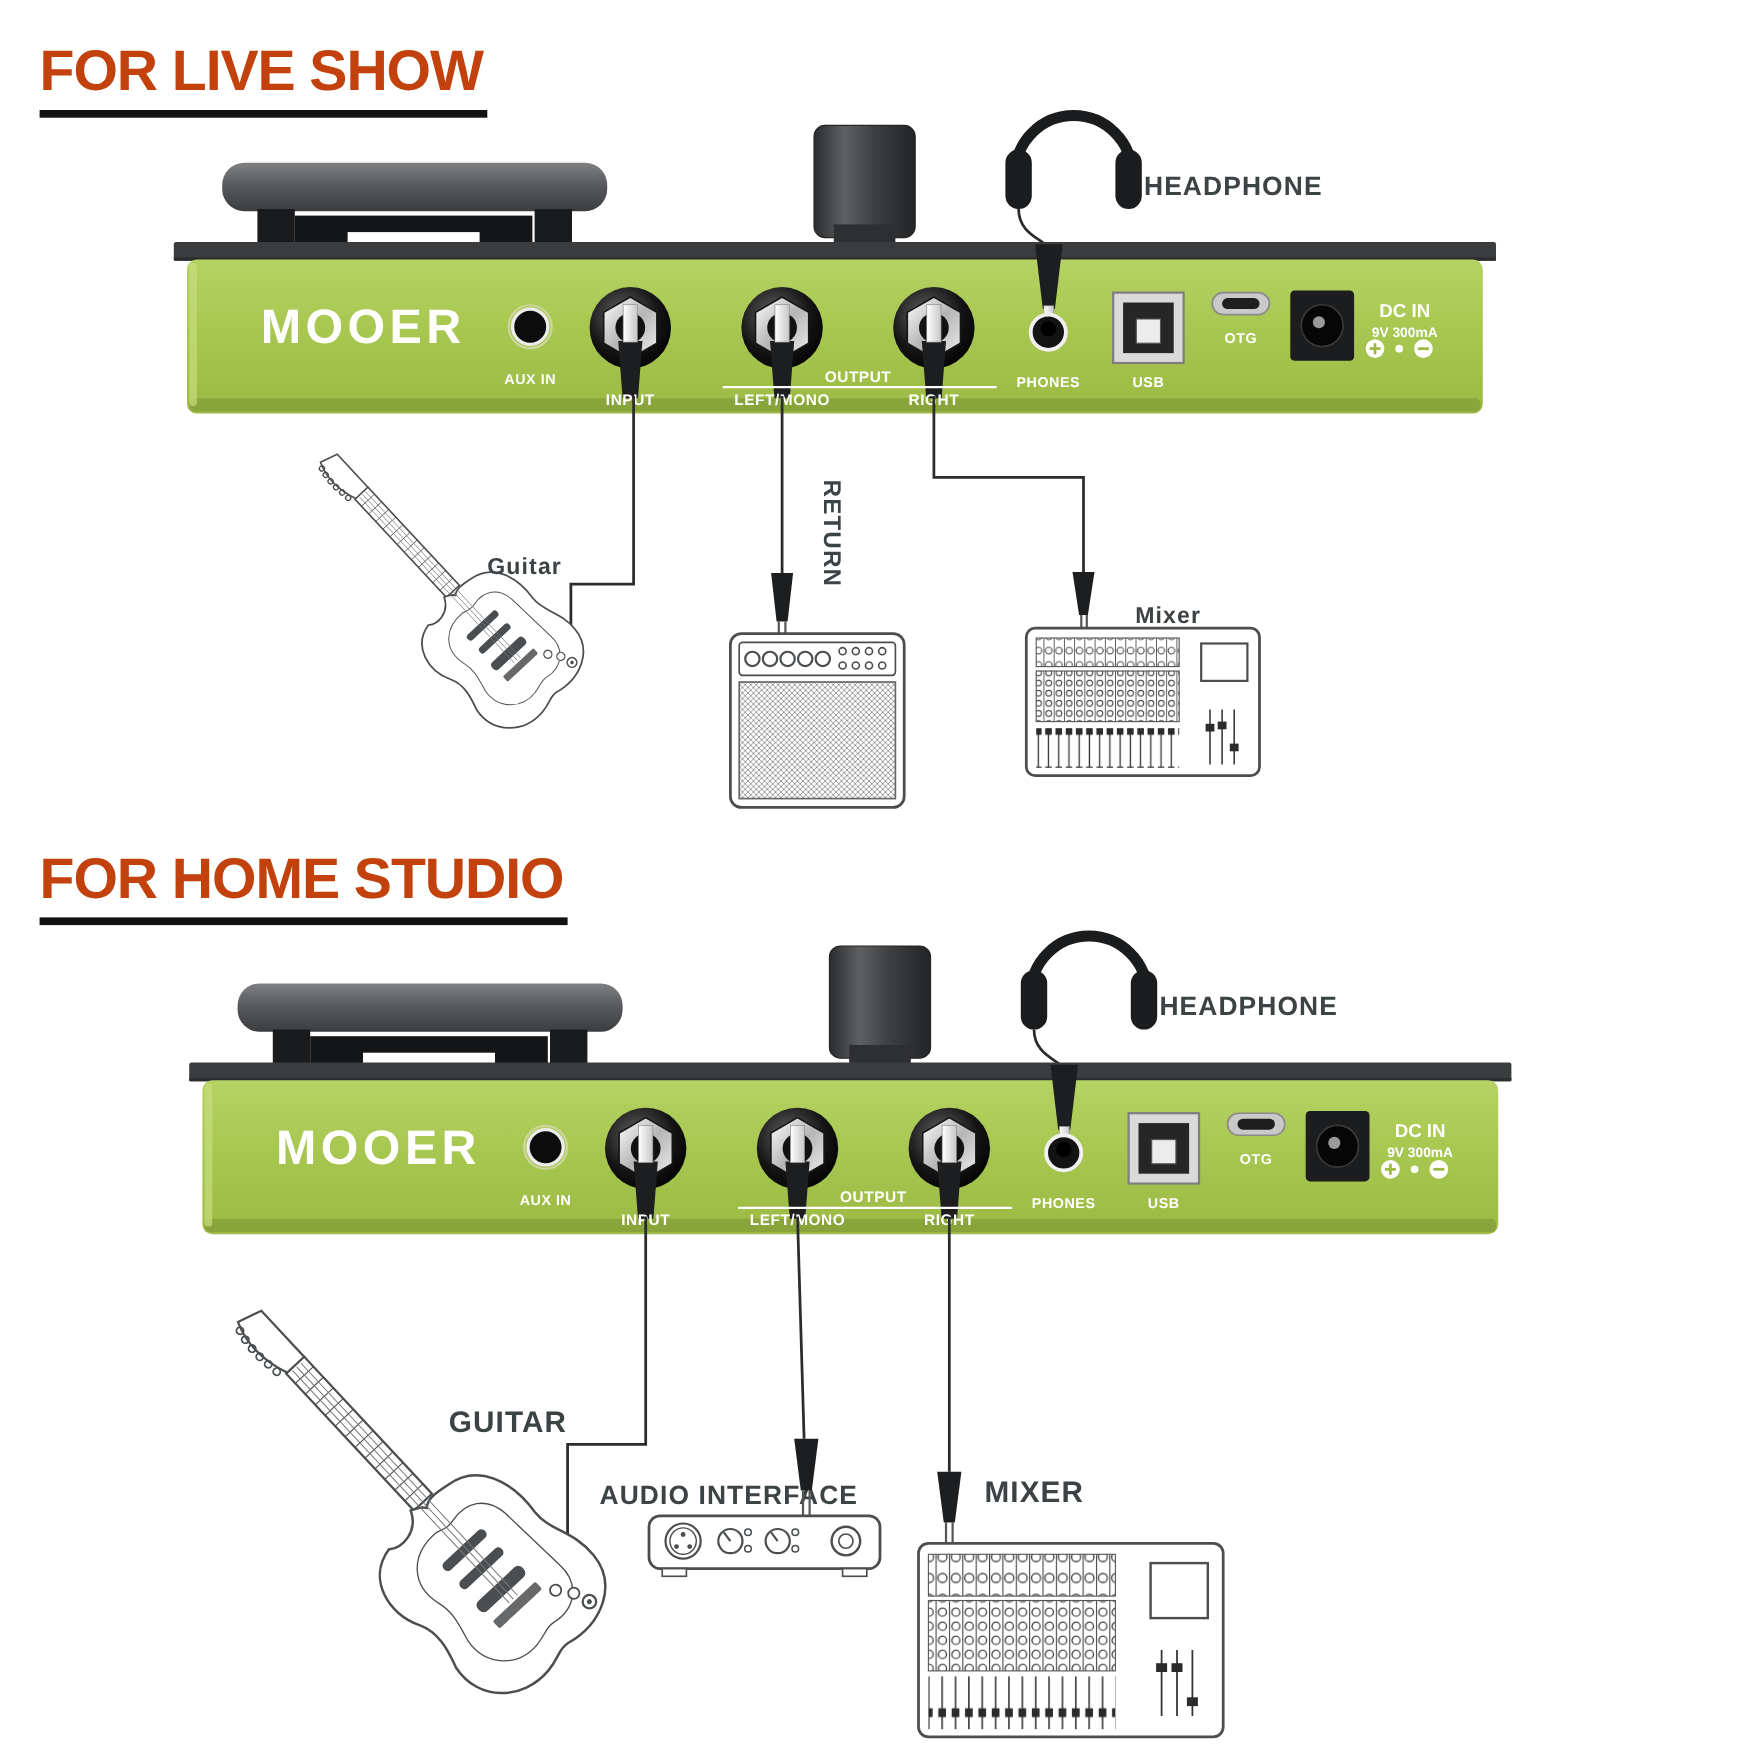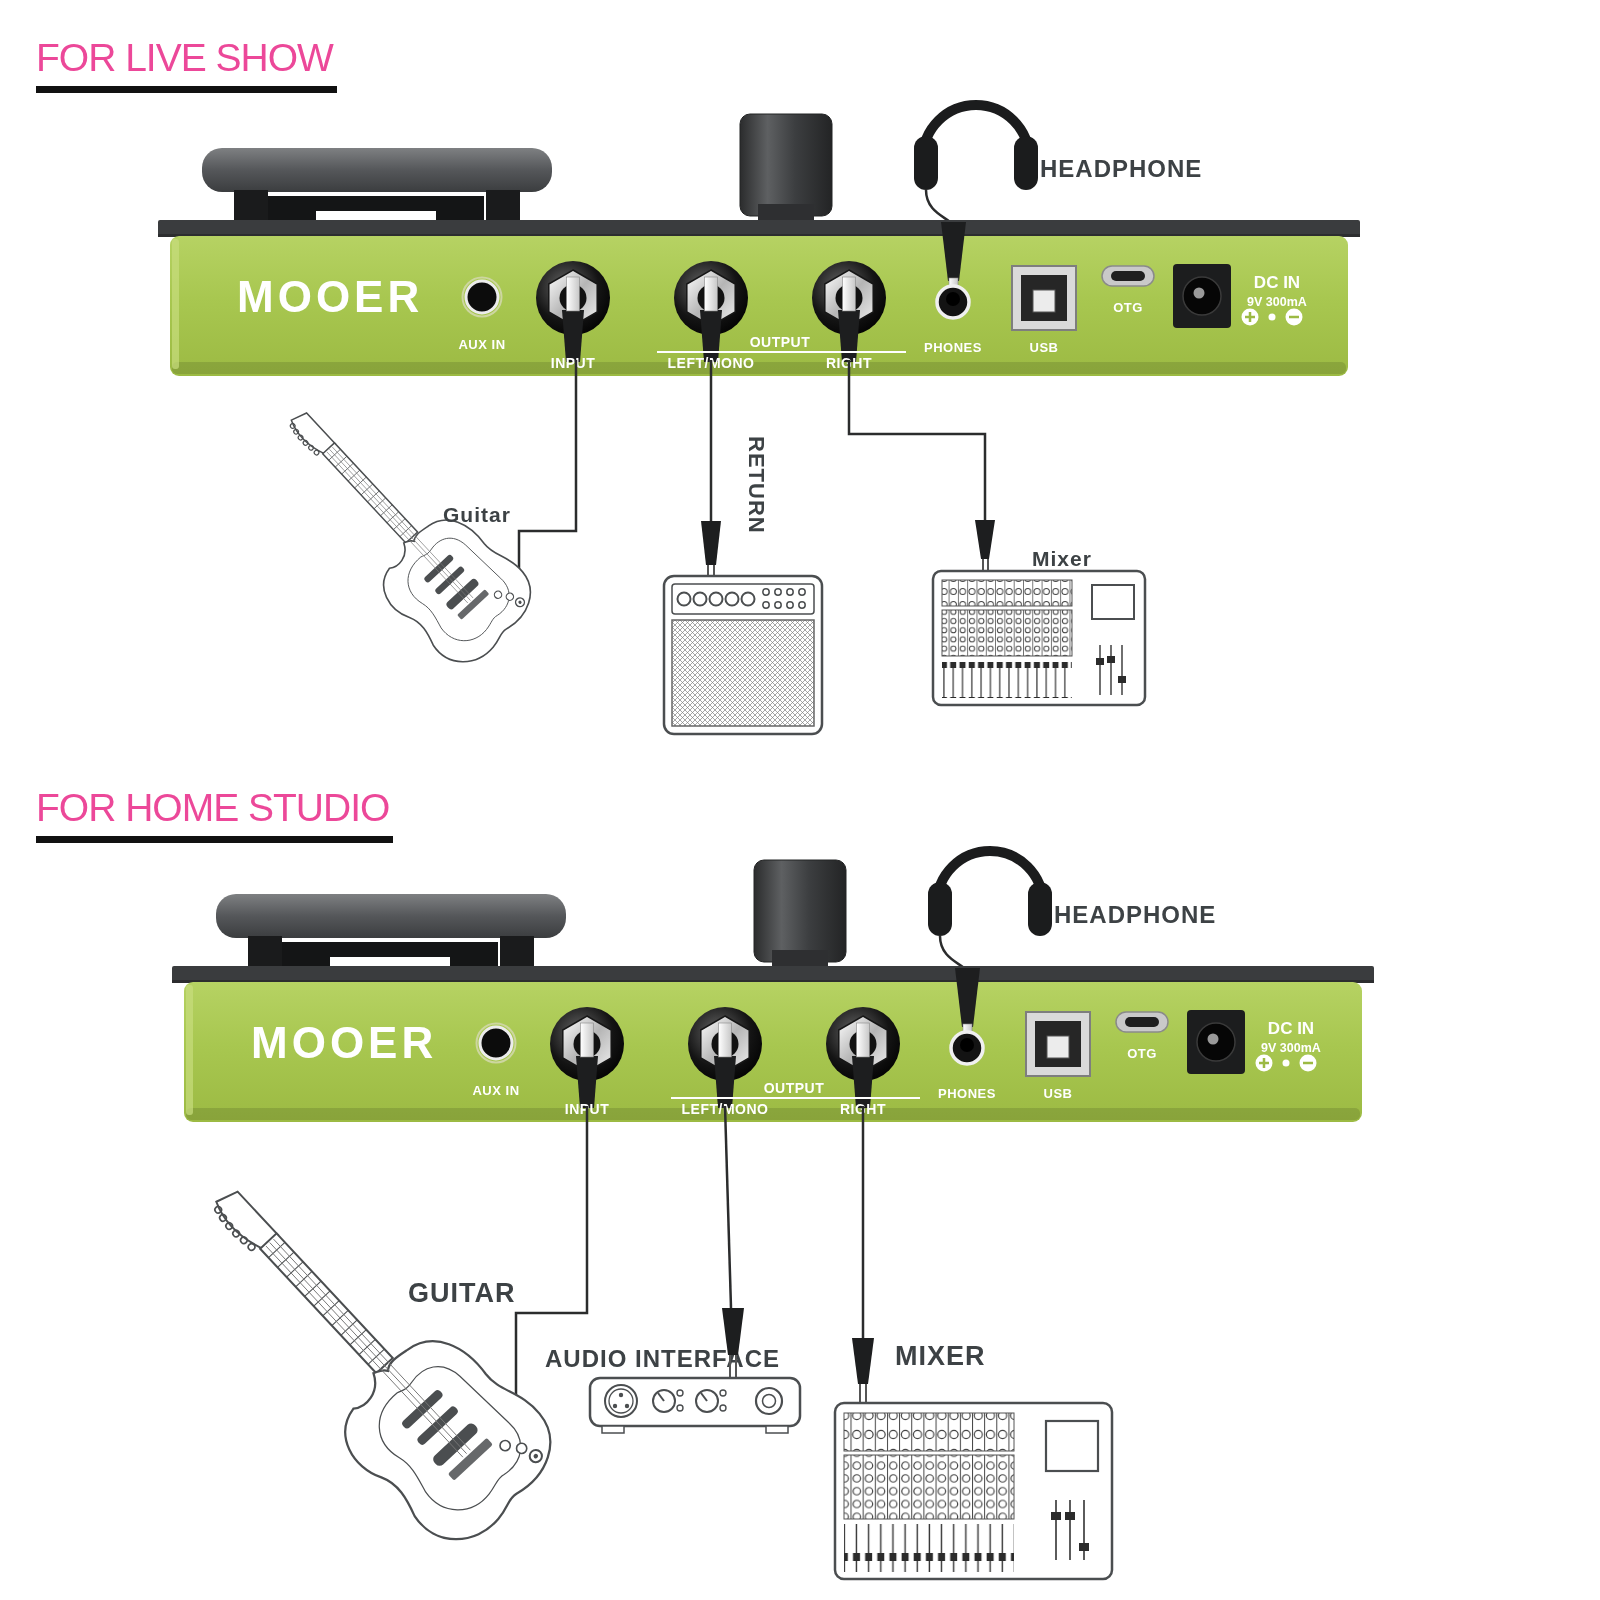--- a/index.html
+++ b/index.html
@@ -1,20 +1,20 @@
 <!DOCTYPE html>
 <html><head>
 <meta charset="utf-8">
 <style>
   html,body{margin:0;padding:0;background:#ffffff;}
   body{width:1600px;height:1600px;position:relative;overflow:hidden;
        font-family:"Liberation Sans","DejaVu Sans",sans-serif;}
   .stage{position:absolute;top:0;left:0;width:1600px;height:1600px;}
   .title{position:absolute;left:36px;display:inline-block;
-         font-size:39px;font-weight:normal;color:#ec4899;letter-spacing:-1px;
+         font-size:52px;font-weight:bold;color:#c2410c;letter-spacing:-1px;
          border-bottom:7px solid #111;padding:0 4px 7px 0;line-height:1.05;}
   svg{position:absolute;top:0;left:0;}
   svg text{font-family:"Liberation Sans","DejaVu Sans",sans-serif;}
   .panel-lab{fill:#ffffff;font-weight:bold;font-size:13px;letter-spacing:.5px;}
   .jack-lab{fill:#ffffff;font-weight:bold;font-size:14px;letter-spacing:.5px;}
   .ext-lab{fill:#3d4245;font-weight:bold;letter-spacing:1px;}
   .outline{stroke:#4b4e50;fill:#ffffff;}
 </style>
 </head>
 <body>
@@ -348,15 +348,15 @@
       <g fill="#2b2b2b">
         <rect x="1051" y="1512" width="10" height="8"></rect>
             <rect x="1065" y="1512" width="10" height="8"></rect>
             <rect x="1079" y="1543" width="10" height="8"></rect>
       </g>
     </g>
   </g>
 </svg>
 
 <div class="title" style="top:38px">FOR LIVE SHOW</div>
-<div class="title" style="top:788px">FOR HOME STUDIO</div>
+<div class="title" style="top:772px">FOR HOME STUDIO</div>
 
 </div>
 
 </body></html>

